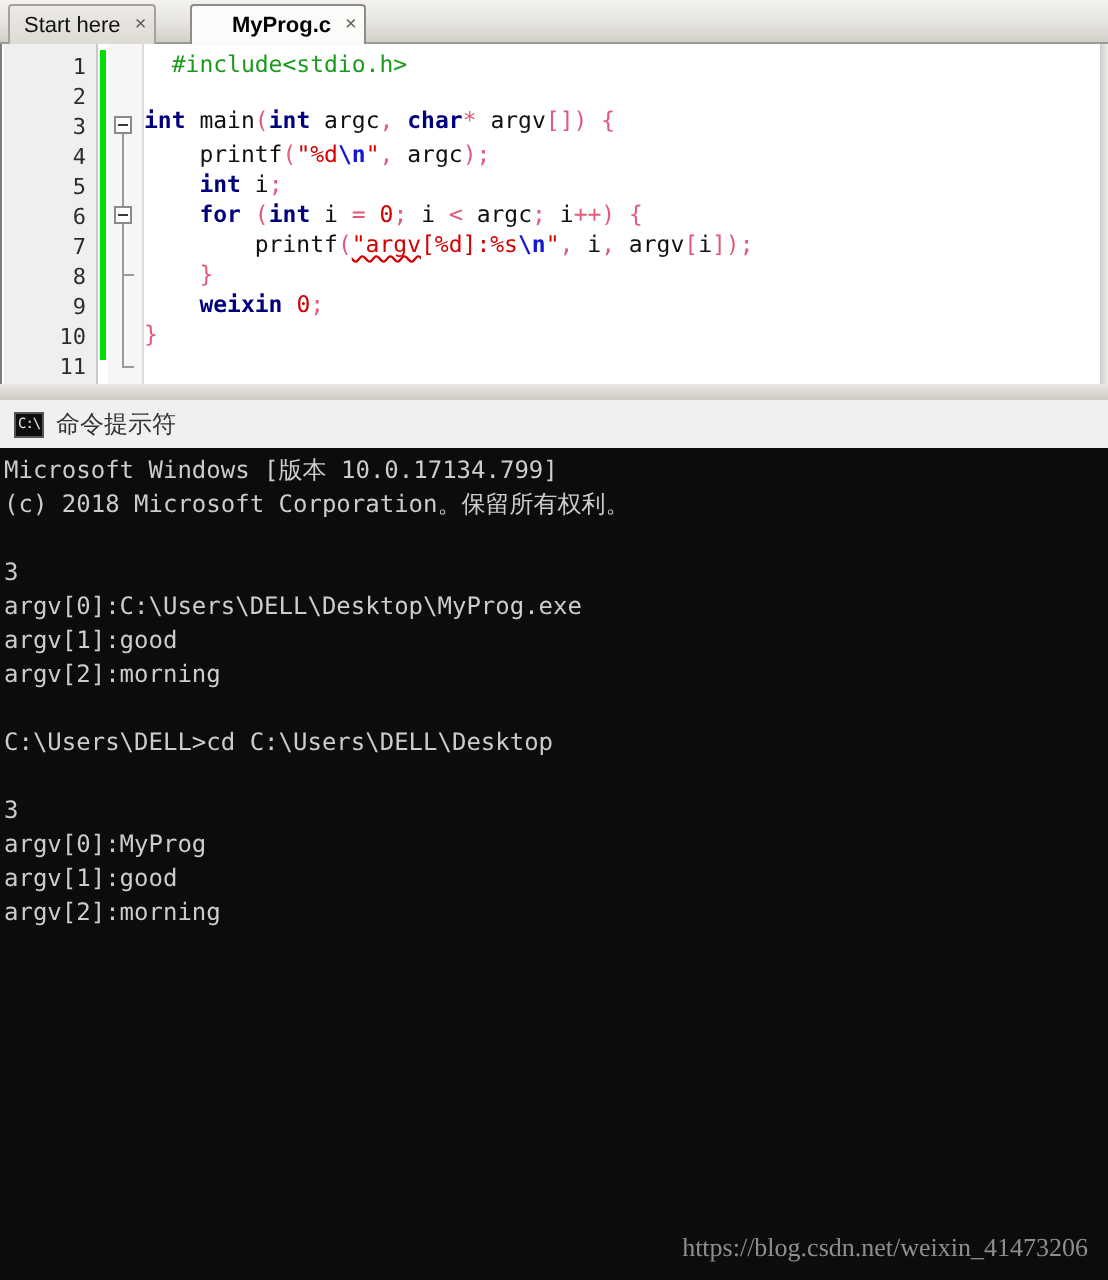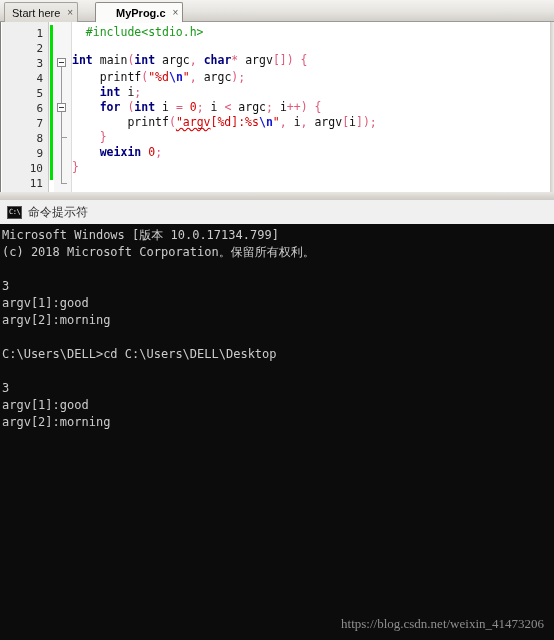--- a/index.html
+++ b/index.html
@@ -257,26 +257,28 @@
   <div id="console-titlebar">
     <div id="cmd-icon"></div>
     <span id="console-title-text">命令提示符</span>
   </div>
 
   <div id="console-body">
     <div class="tline">Microsoft Windows [版本 10.0.17134.799]</div>
     <div class="tline">(c) 2018 Microsoft Corporation。保留所有权利。</div>
     <div class="tline blank">&nbsp;</div>
     <div class="tline">3</div>
+    <div class="tline">argv[0]:C:\Users\DELL\Desktop\MyProg.exe</div>
     <div class="tline">argv[1]:good</div>
     <div class="tline">argv[2]:morning</div>
     <div class="tline blank">&nbsp;</div>
     <div class="tline">C:\Users\DELL&gt;cd C:\Users\DELL\Desktop</div>
     <div class="tline blank">&nbsp;</div>
     <div class="tline">3</div>
+    <div class="tline">argv[0]:MyProg</div>
     <div class="tline">argv[1]:good</div>
     <div class="tline">argv[2]:morning</div>
     <div class="tline blank">&nbsp;</div>
   </div>
 
 </div>
 
 <div id="watermark">https://blog.csdn.net/weixin_41473206</div>
 
 </body></html>

